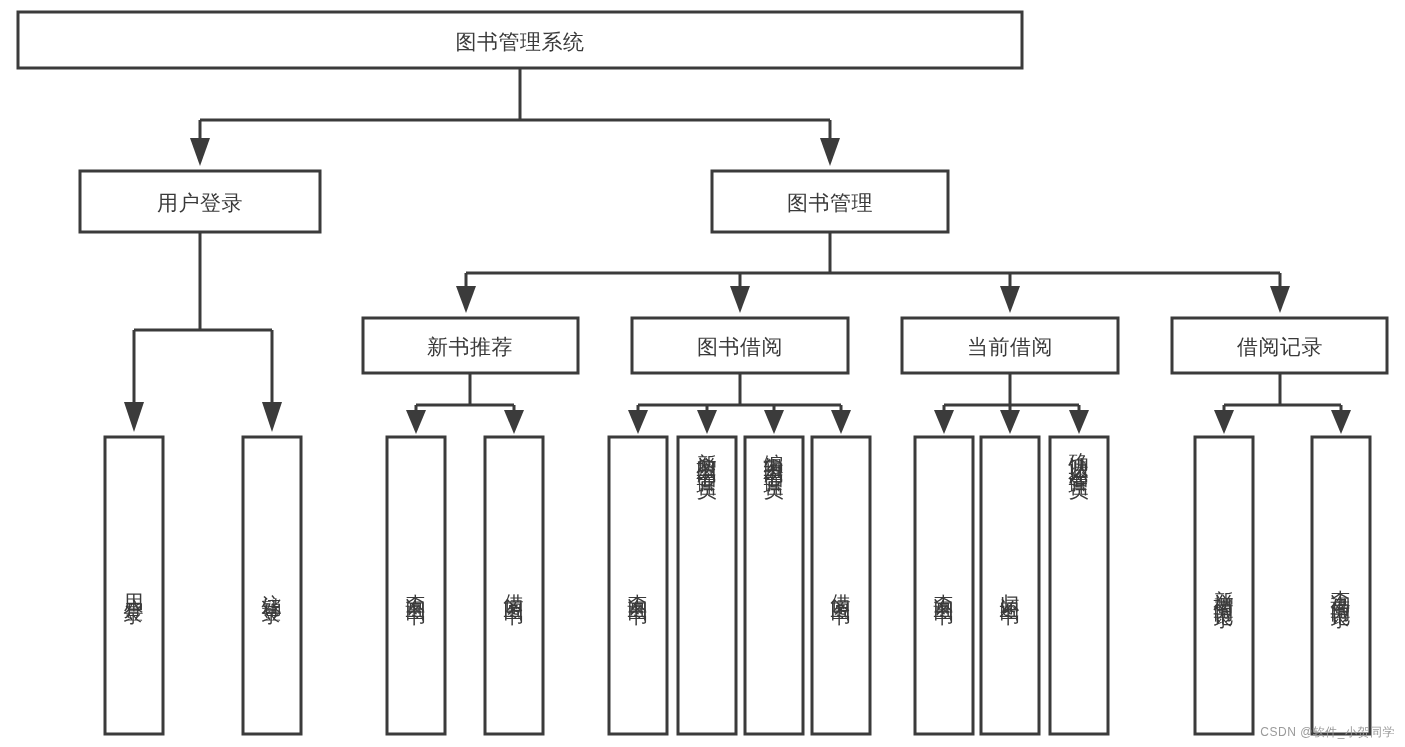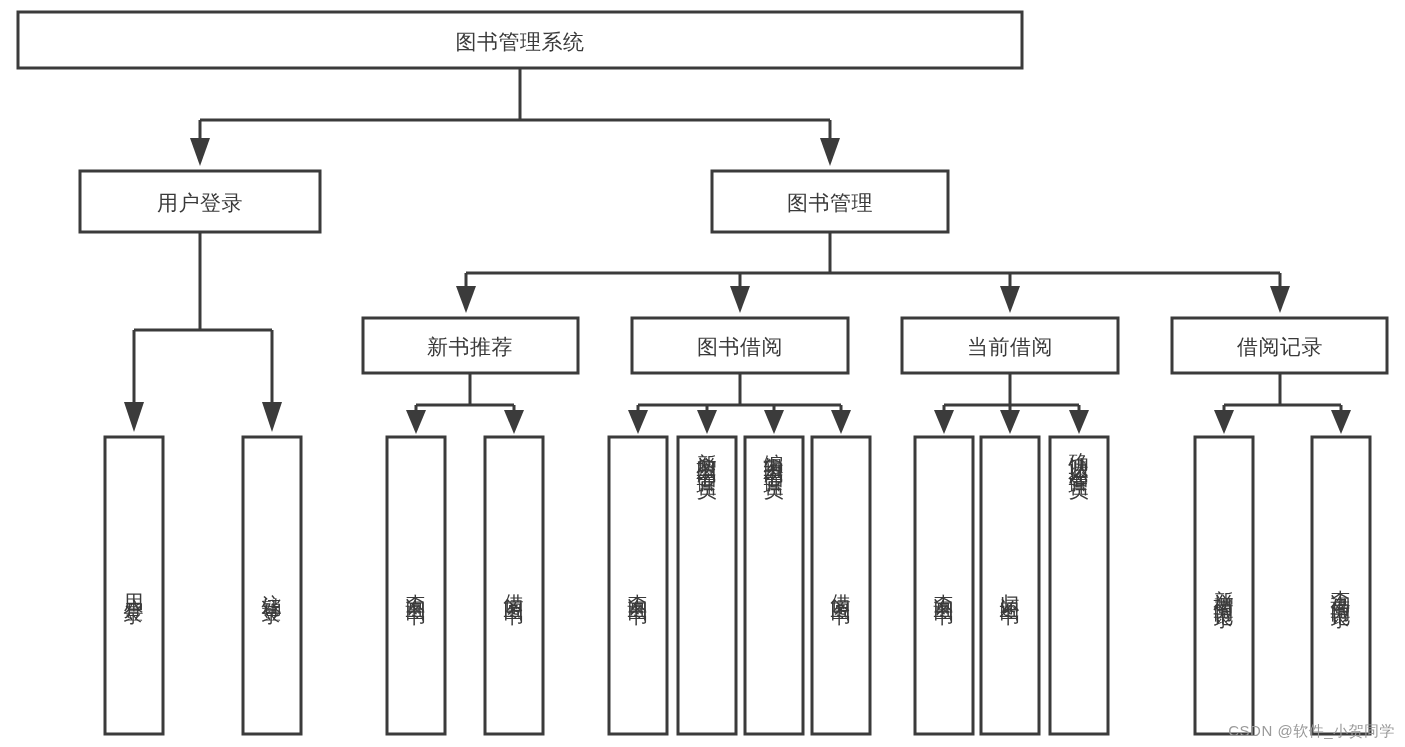--- a/index.html
+++ b/index.html
@@ -65,21 +65,21 @@
     letter-spacing: 4px;
     line-height: 1;
     white-space: nowrap;
     text-align: center;
   }
   .watermark {
     position: absolute;
     right: 10px;
     bottom: 6px;
     font-family: "Liberation Sans", "DejaVu Sans", sans-serif;
-    font-size: 15px;
+    font-size: 12px;
     color: #9a9a9a;
     white-space: nowrap;
     letter-spacing: 0.5px;
   }
 </style>
 </head>
 <body>
 
 <div id="diagram-root">
 

